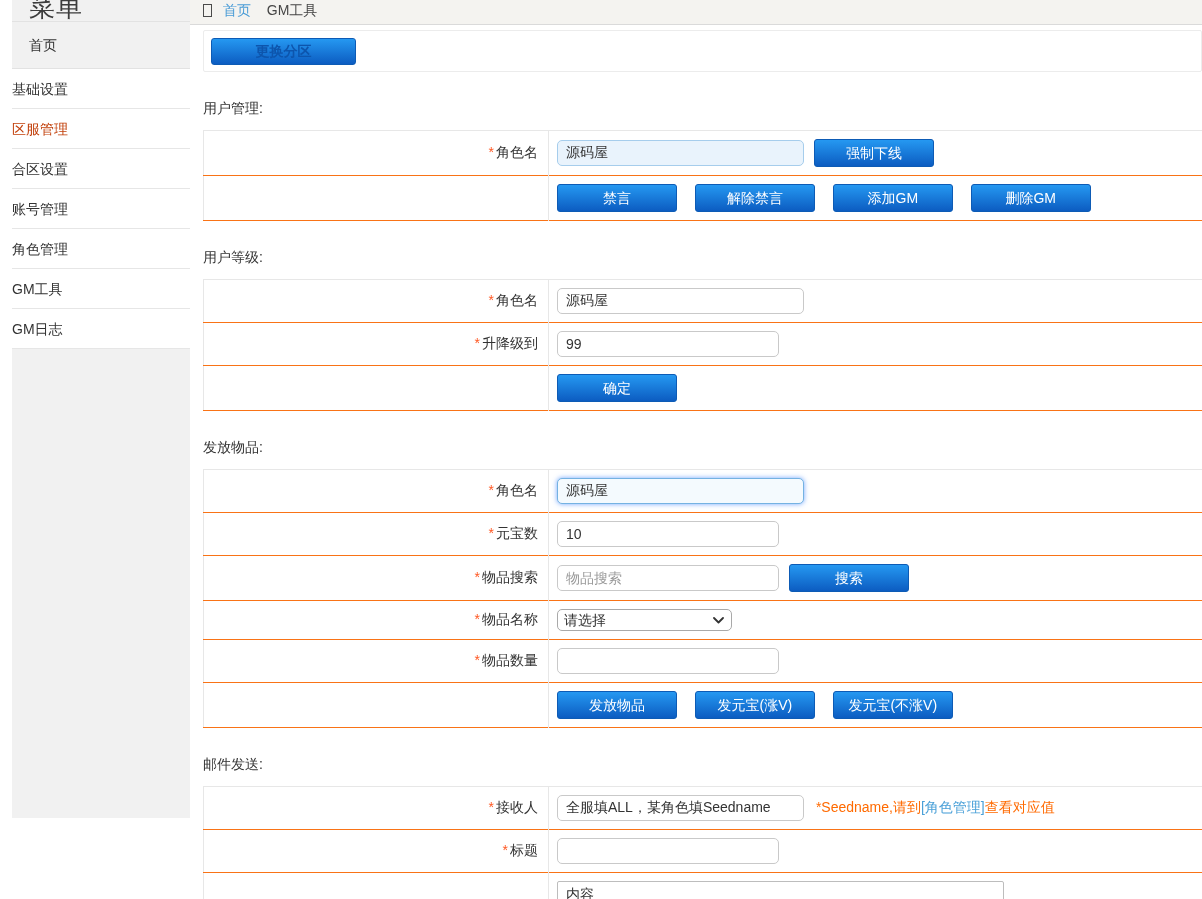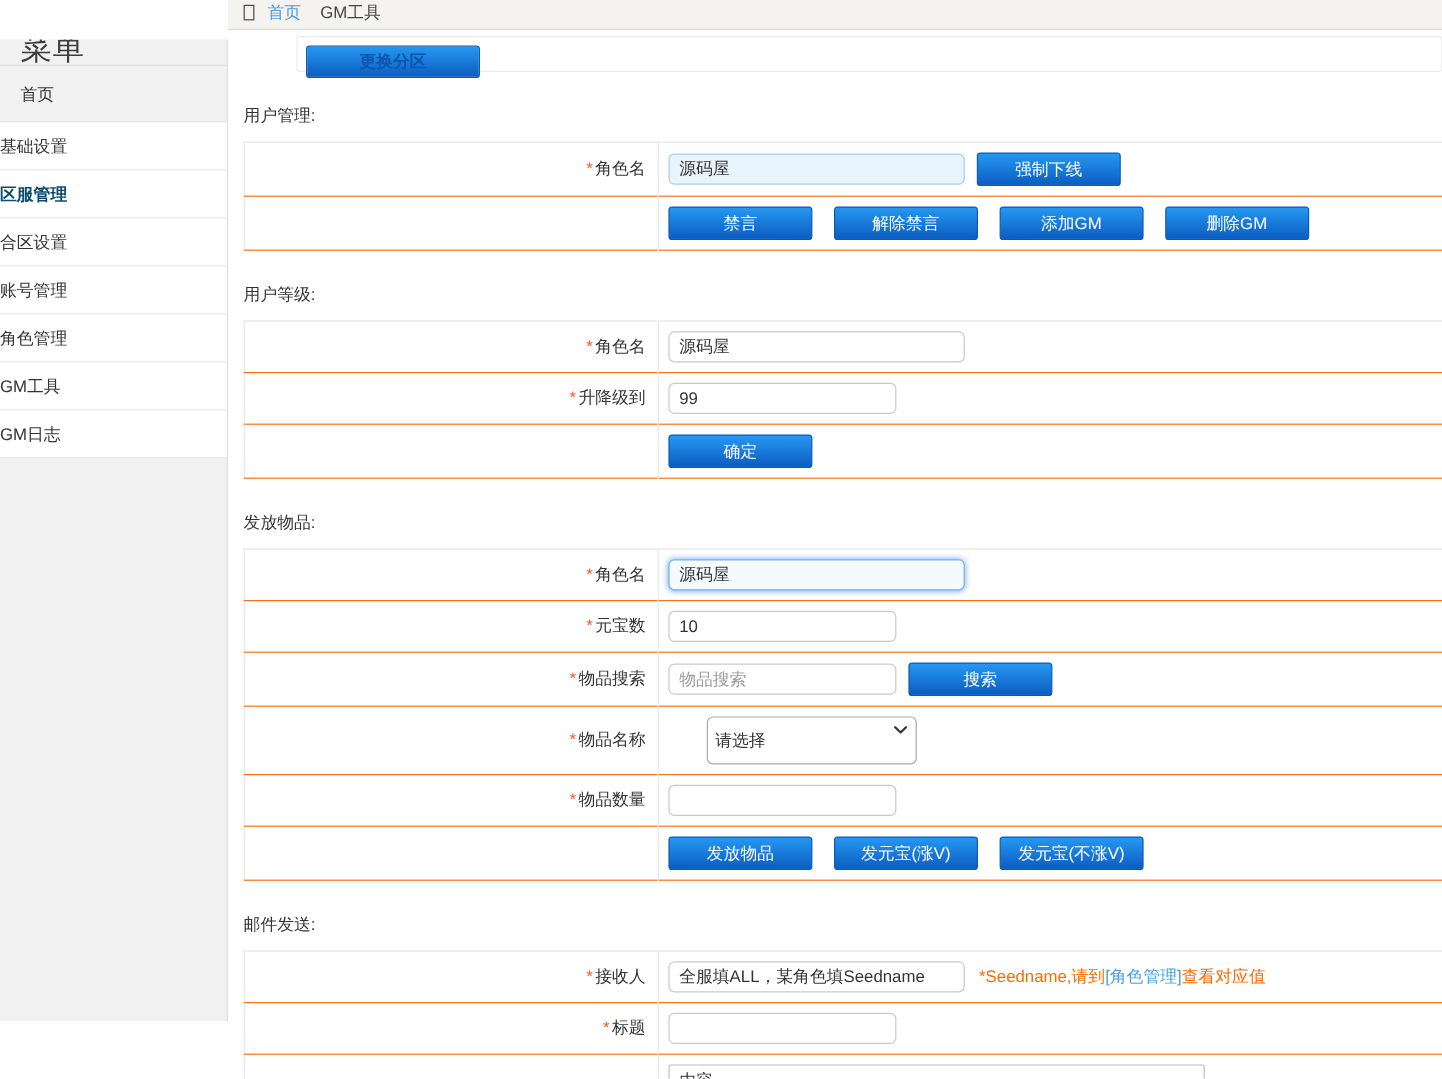--- a/index.html
+++ b/index.html
@@ -5,64 +5,63 @@
   * { margin:0; padding:0; box-sizing:border-box; }
   html,body { width:1202px; height:899px; overflow:hidden; }
   body {
     position:relative;
     font-family:"Liberation Sans", sans-serif;
     font-size:14px; color:#333; background:#fff;
   }
 
   
   .sidebar {
-    position:absolute; left:0; top:0; width:190px; height:818px;
-    background:#f1f1f1; border-right:1px solid #e0e0e0;margin-top:33px;
+    position:absolute; left:12px; top:0; width:190px; height:818px;
+    background:#f1f1f1; border-right:1px solid #e0e0e0;
   }
   .side-title {
     height:22px; border-bottom:1px solid #e2e2e2;
     position:relative; overflow:hidden;
   }
   .side-title span {
     position:absolute; top:-10px; left:17px;
     font-size:26px; color:#3d3d3d; letter-spacing:1px; white-space:nowrap;
   }
   .side-home {
     height:47px; line-height:47px; padding-left:17px;
     border-bottom:1px solid #e2e2e2; color:#333; cursor:pointer;
   }
   .side-item {
     height:40px; line-height:40px; 
     background:#fff; border-bottom:1px solid #e6e6e6;
     color:#333; cursor:pointer;
   }
-  .side-item.active { color:#0c4a6e;font-weight:bold; }
+  .side-item.active { color:#c2410c; }
 
   
   .topbar {
     position:absolute; left:190px; right:0; top:0; height:25px;
     background:#f4f3f0; border-bottom:1px solid #dadada;
     padding-left:13px; line-height:21px; white-space:nowrap;
   }
   .crumb-box-icon {
     display:inline-block; width:9px; height:13px;
     border:1.5px solid #4a4a4a; vertical-align:-2px; margin-right:7px;
   }
   .crumb-home { color:#4a9cd6; margin-right:12px; cursor:pointer; text-decoration:none; }
   .crumb-current { color:#454545; }
 
   
   .content {
     position:absolute; left:190px; top:25px; right:0; bottom:0;
     background:#fff; padding:5px 0 0 13px; overflow:hidden;
   }
   .toolbar {
-    height:30px; border:1px solid #ececec; border-radius:2px;
+    height:42px; border:1px solid #ececec; border-radius:2px;
     padding:7px 0 0 7px;
-    margin-left:44px;
   }
   .btn {
     display:inline-block; min-width:120px; padding:0 10px;
     height:28px; line-height:26px; text-align:center;
     color:#fff; font-size:14px; font-family:inherit;
     background:linear-gradient(to bottom,#2598f1 0%,#0c5cc1 100%);
     border:1px solid #0d5bb5; border-radius:3px; cursor:pointer;
     vertical-align:middle;
   }
   .btn + .btn { margin-left:14px; }
@@ -82,34 +81,34 @@
   td.fld { padding:8px 0 8px 8px; vertical-align:middle; }
   .req { color:#ff5722; margin-right:2px; }
 
   .ipt {
     height:26px; border:1px solid #c9c9c9; border-radius:5px;
     padding:0 8px; font-size:14px; color:#333; font-family:inherit;
     background:#fff; outline:none; vertical-align:middle;
   }
   .ipt::placeholder { color:#9a9a9a; }
   .ipt-wide { width:247px; }
-  .ipt-normal { width:190px; }
+  .ipt-normal { width:222px; }
   .ipt-hl { background:#e9f3fc; border-color:#a6cdec; }
   .ipt-glow {
     background:#f4fafe; border-color:#74b2e2;
     box-shadow:0 0 5px rgba(77,144,254,.8);
   }
   .after-input { margin-left:6px; }
 
   .select-wrap { position:relative; display:inline-block; vertical-align:middle; }
   select.sel {
-    width:175px; height:40px; border:1px solid #a9a9a9; border-radius:5px;
+    width:175px; height:22px; border:1px solid #a9a9a9; border-radius:5px;
     padding:0 26px 0 6px; font-size:14px; color:#333; background:#fff;
     appearance:none; -webkit-appearance:none; -moz-appearance:none;
-    font-family:inherit; outline:none;margin-left:32px;
+    font-family:inherit; outline:none;
   }
   .sel-arrow { position:absolute; right:8px; top:8px; pointer-events:none; line-height:0; }
 
   textarea.ta {
     width:447px; height:120px; border:1px solid #bdbdbd; border-radius:2px;
     padding:4px 8px; font-size:14px; font-family:inherit; color:#333;
     resize:none; outline:none; display:block;
   }
   .hint { margin-left:8px; color:#ff6a00; white-space:nowrap; }
   .hint .link { color:#4aa0d8; cursor:pointer; }

